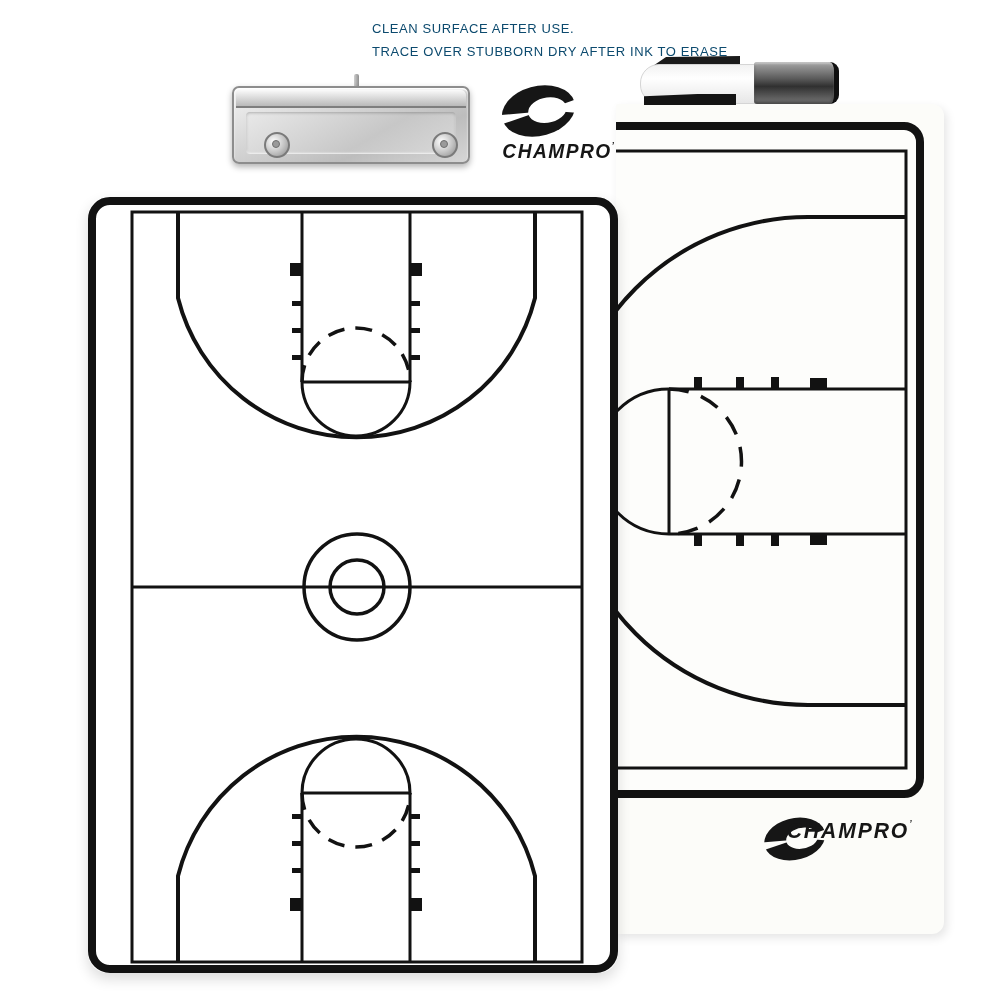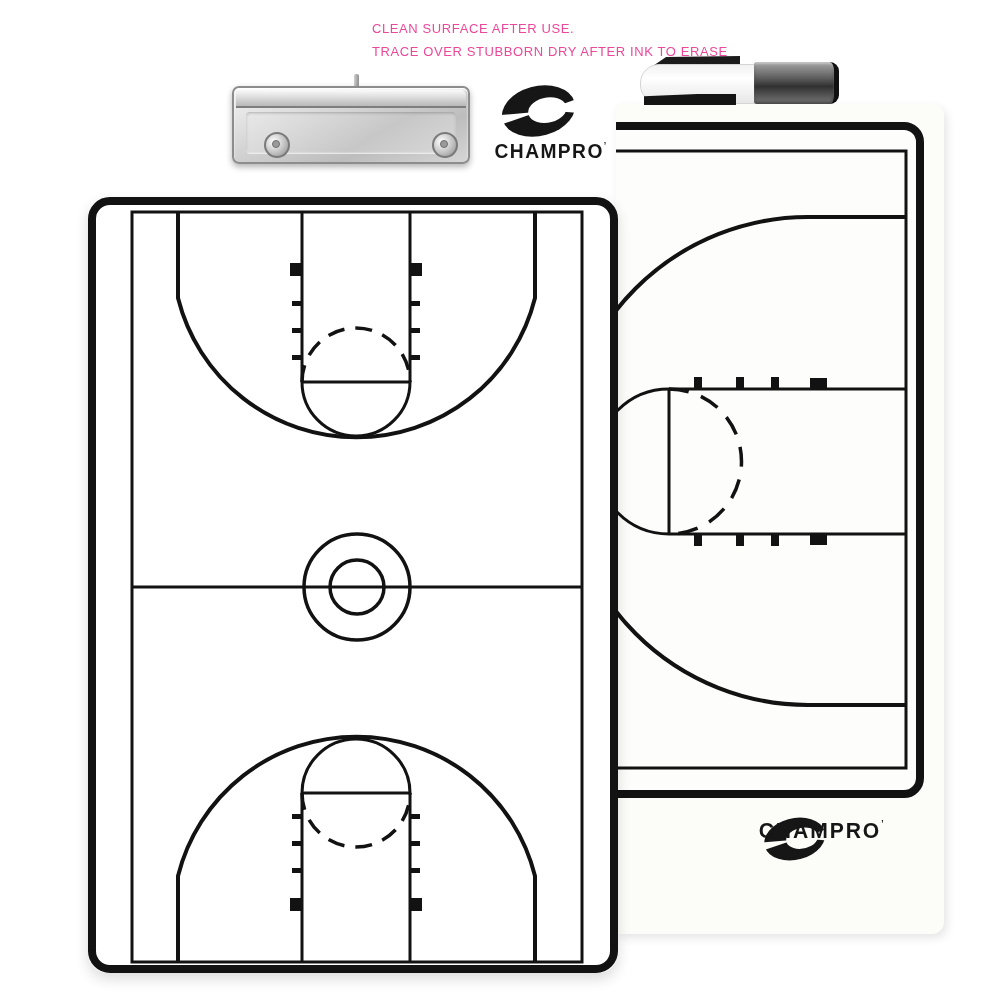--- a/index.html
+++ b/index.html
@@ -1,20 +1,20 @@
 <!DOCTYPE html>
 <html><head>
 <meta charset="utf-8">
 <style>
   html,body{margin:0;padding:0;background:#ffffff;}
   .stage{position:relative;width:1000px;height:1000px;background:#ffffff;overflow:hidden;
          font-family:"Liberation Sans", sans-serif;}
 
   
-  .instructions{position:absolute;left:372px;top:17px;color:#ec4899;font-size:13px;
+  .instructions{position:absolute;left:372px;top:17px;color:#0c4a6e;font-size:13px;
                 letter-spacing:0.6px;line-height:23px;white-space:nowrap;font-weight:500;}
 
   
   .clip{position:absolute;left:228px;top:72px;width:248px;height:96px;}
   .clip-pin{position:absolute;left:126px;top:2px;width:5px;height:16px;background:linear-gradient(90deg,#cfcfcf,#8f8f8f);border-radius:2px;}
   .clip-plate{position:absolute;left:4px;top:14px;width:234px;height:74px;border-radius:7px;
               background:linear-gradient(160deg,#f4f4f4 0%,#dcdcdc 30%,#bdbdbd 70%,#d6d6d6 100%);
               border:2px solid #8d8d8d;box-shadow:0 3px 6px rgba(0,0,0,.30), inset 0 2px 2px #ffffff;}
   .clip-lip{position:absolute;left:2px;top:2px;right:2px;height:16px;border-radius:5px 5px 0 0;
             background:linear-gradient(180deg,#fafafa,#b9b9b9);border-bottom:2px solid #7e7e7e;}
@@ -22,21 +22,21 @@
              background:linear-gradient(150deg,#e9e9e9,#c7c7c7 60%,#d9d9d9);
              box-shadow:inset 0 1px 3px rgba(0,0,0,.25), inset 0 -1px 2px #fff;}
   .screw{position:absolute;top:44px;width:22px;height:22px;border-radius:50%;
          background:radial-gradient(circle at 35% 35%,#ffffff,#c2c2c2 55%,#8a8a8a);
          border:2px solid #7a7a7a;}
   .screw i{position:absolute;left:6px;top:6px;width:6px;height:6px;border-radius:50%;background:#9a9a9a;
            border:1px solid #6f6f6f;}
   .screw-l{left:30px;} .screw-r{left:198px;}
 
   
-  .logo{position:absolute;text-align:left;}
+  .logo{position:absolute;text-align:right;font-style:italic;}
   .logo-top{left:492px;top:84px;width:126px;}
   .wordmark{font-weight:700;color:#161616;letter-spacing:1.5px;transform:scaleX(.96);transform-origin:center;
             white-space:nowrap;}
   .logo-top .wordmark{font-size:20px;margin-top:2px;}
   .tm{font-size:9px;vertical-align:top;line-height:10px;}
 
   
   .pen{position:absolute;left:636px;top:54px;width:202px;height:54px;}
   .pen-barrel{position:absolute;left:4px;top:10px;width:120px;height:38px;background:linear-gradient(180deg,#f2f2f2,#ffffff 35%,#e7e7e7);
               border:1px solid #d5d5d5;border-radius:19px 4px 4px 19px;}

